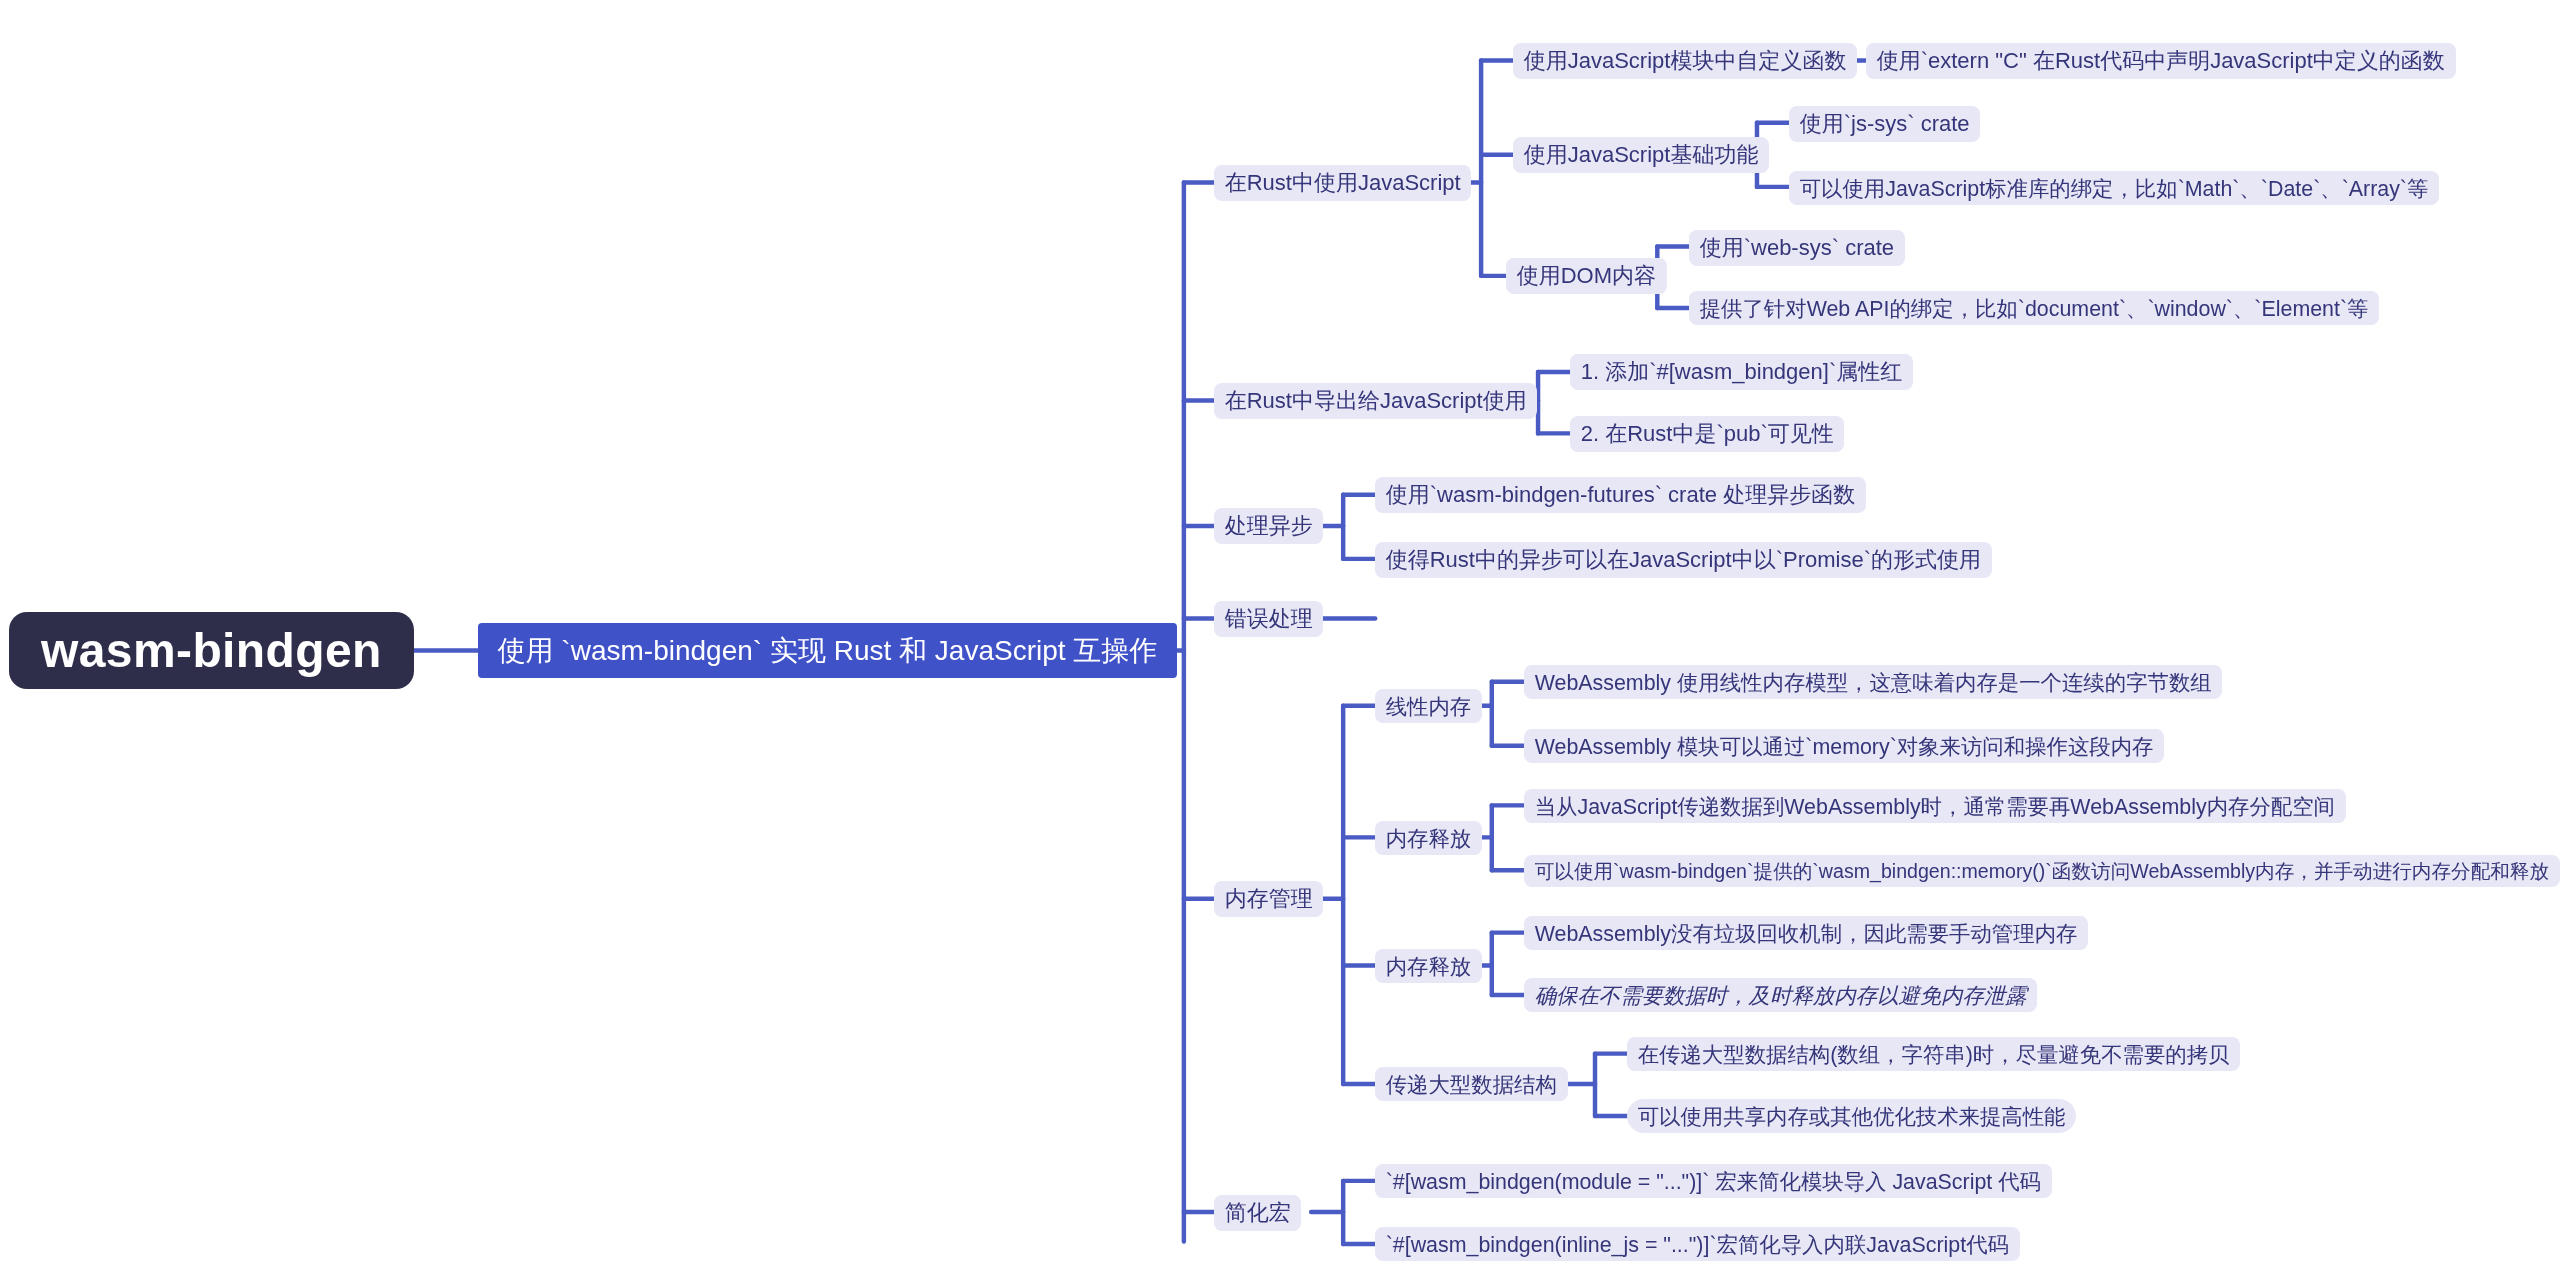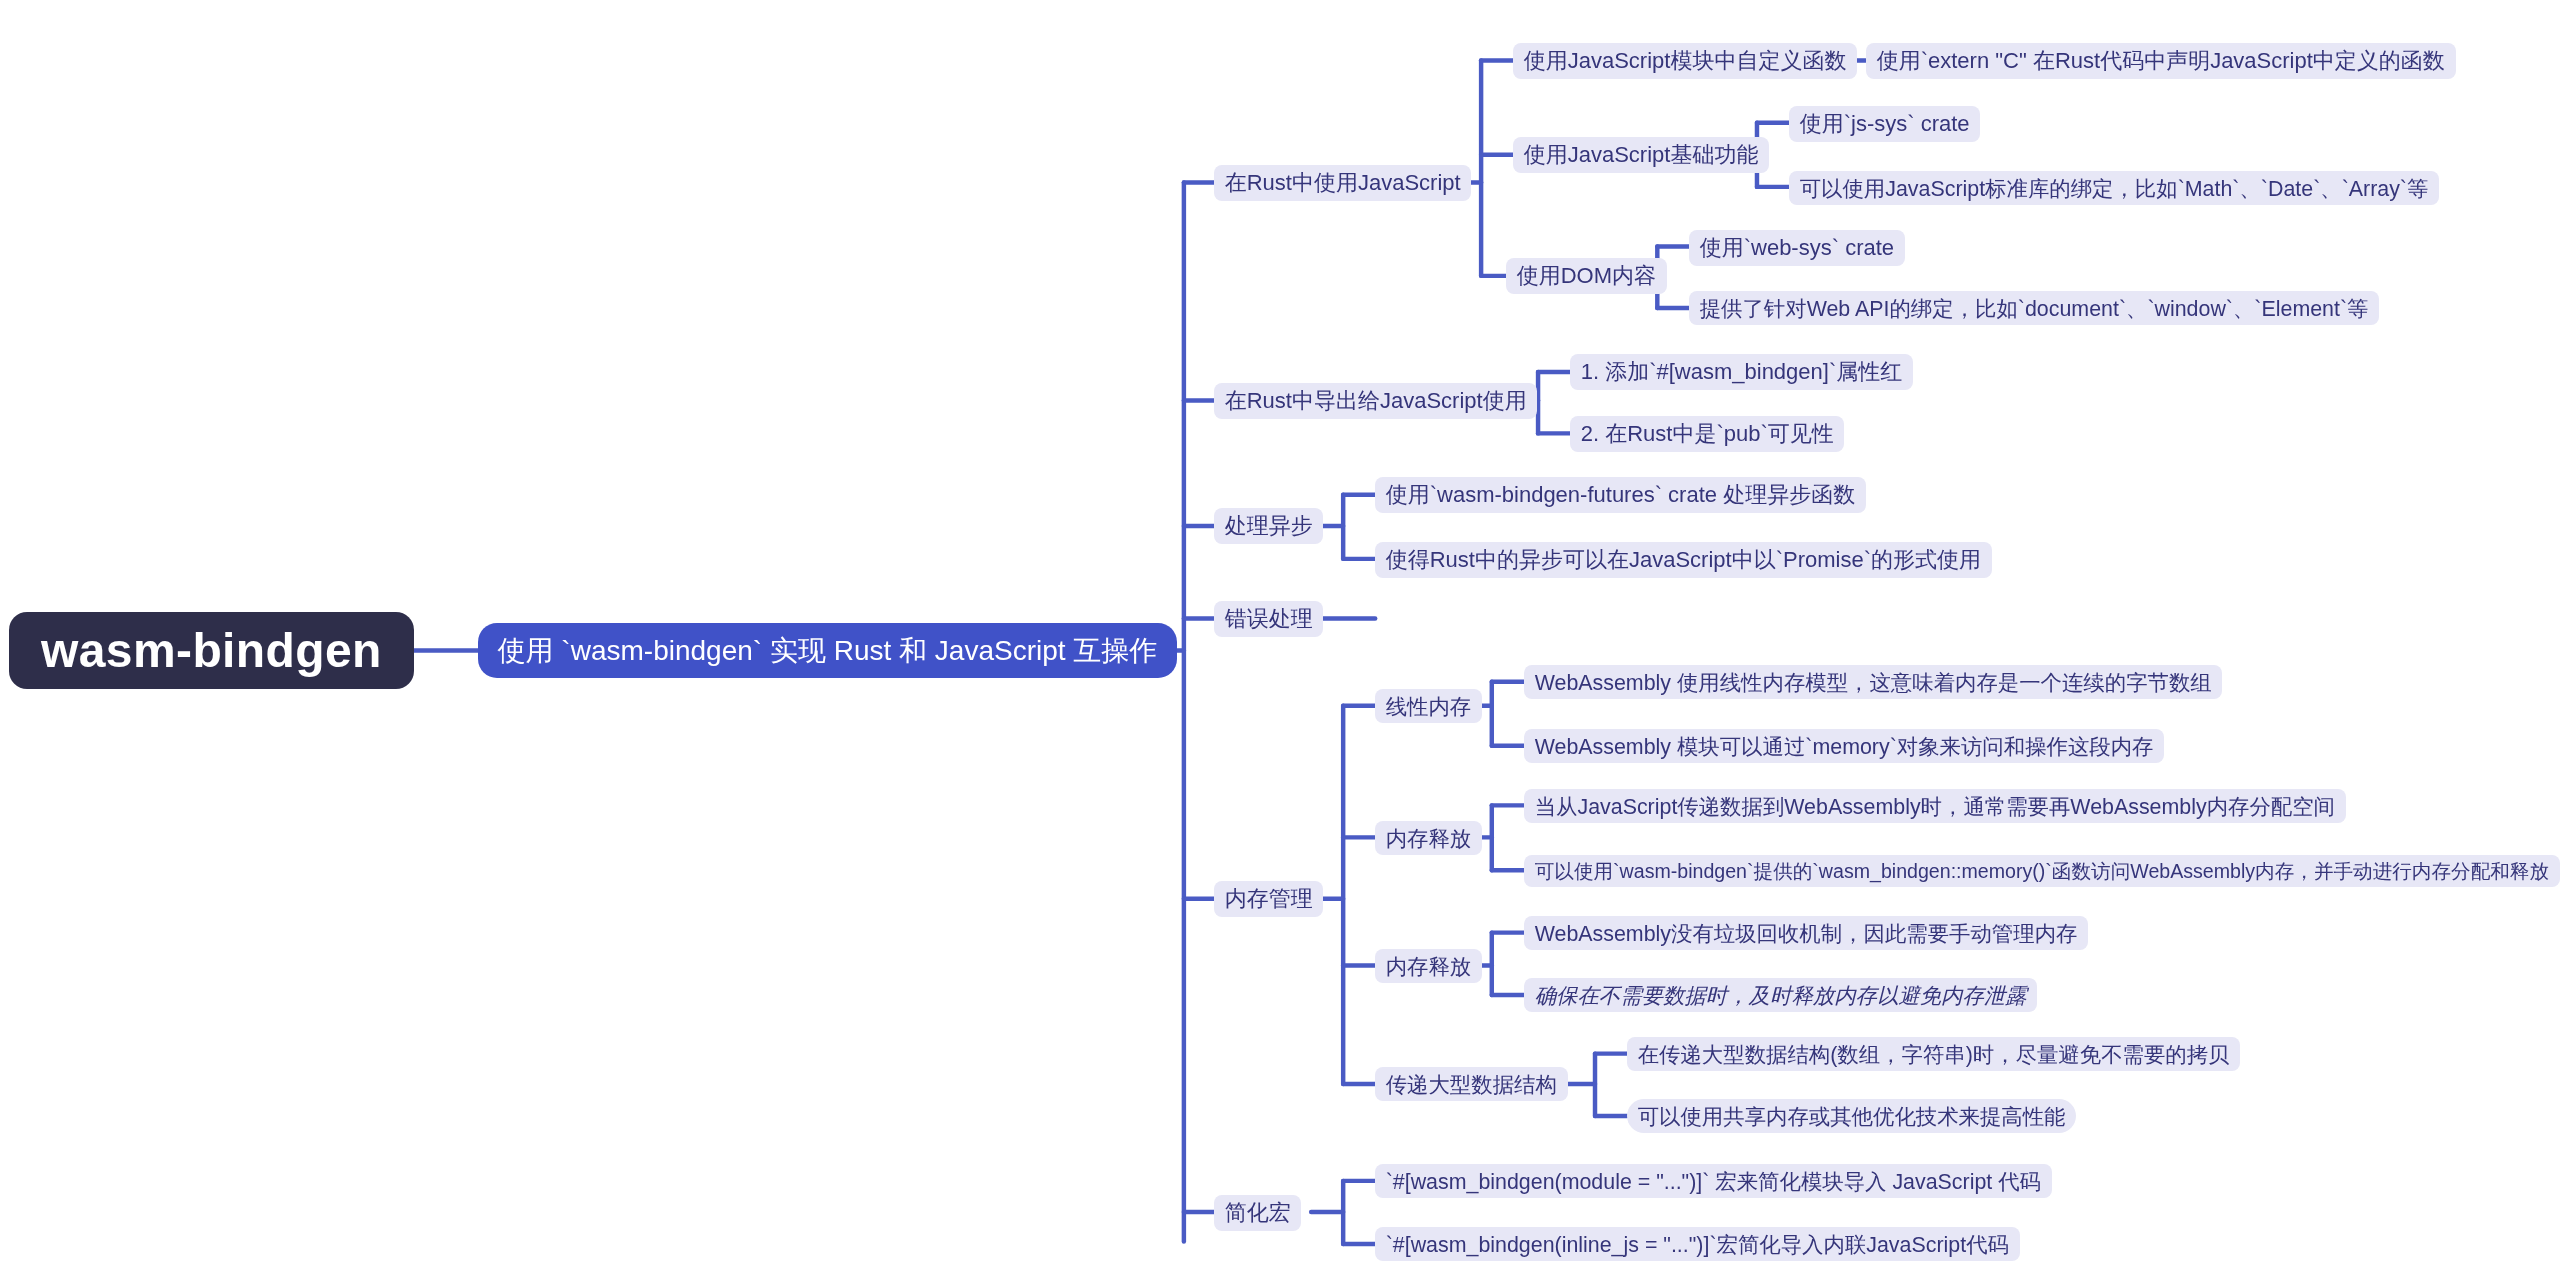--- a/index.html
+++ b/index.html
@@ -29,21 +29,21 @@
     font-weight:bold;
     letter-spacing:0.4px;
     padding:16px 32px;
     height:77px;
   }
 
   
   .l1{
     background:#4052c8;
     color:#ffffff;
-    border-radius:19px;
+    border-radius:4px;
     font-size:28px;
     padding:0 19.6px;
     height:55px;
   }
 
   
   .lv{
     background:#e7e7f6;
     color:#35357a;
     border-radius:8px;

